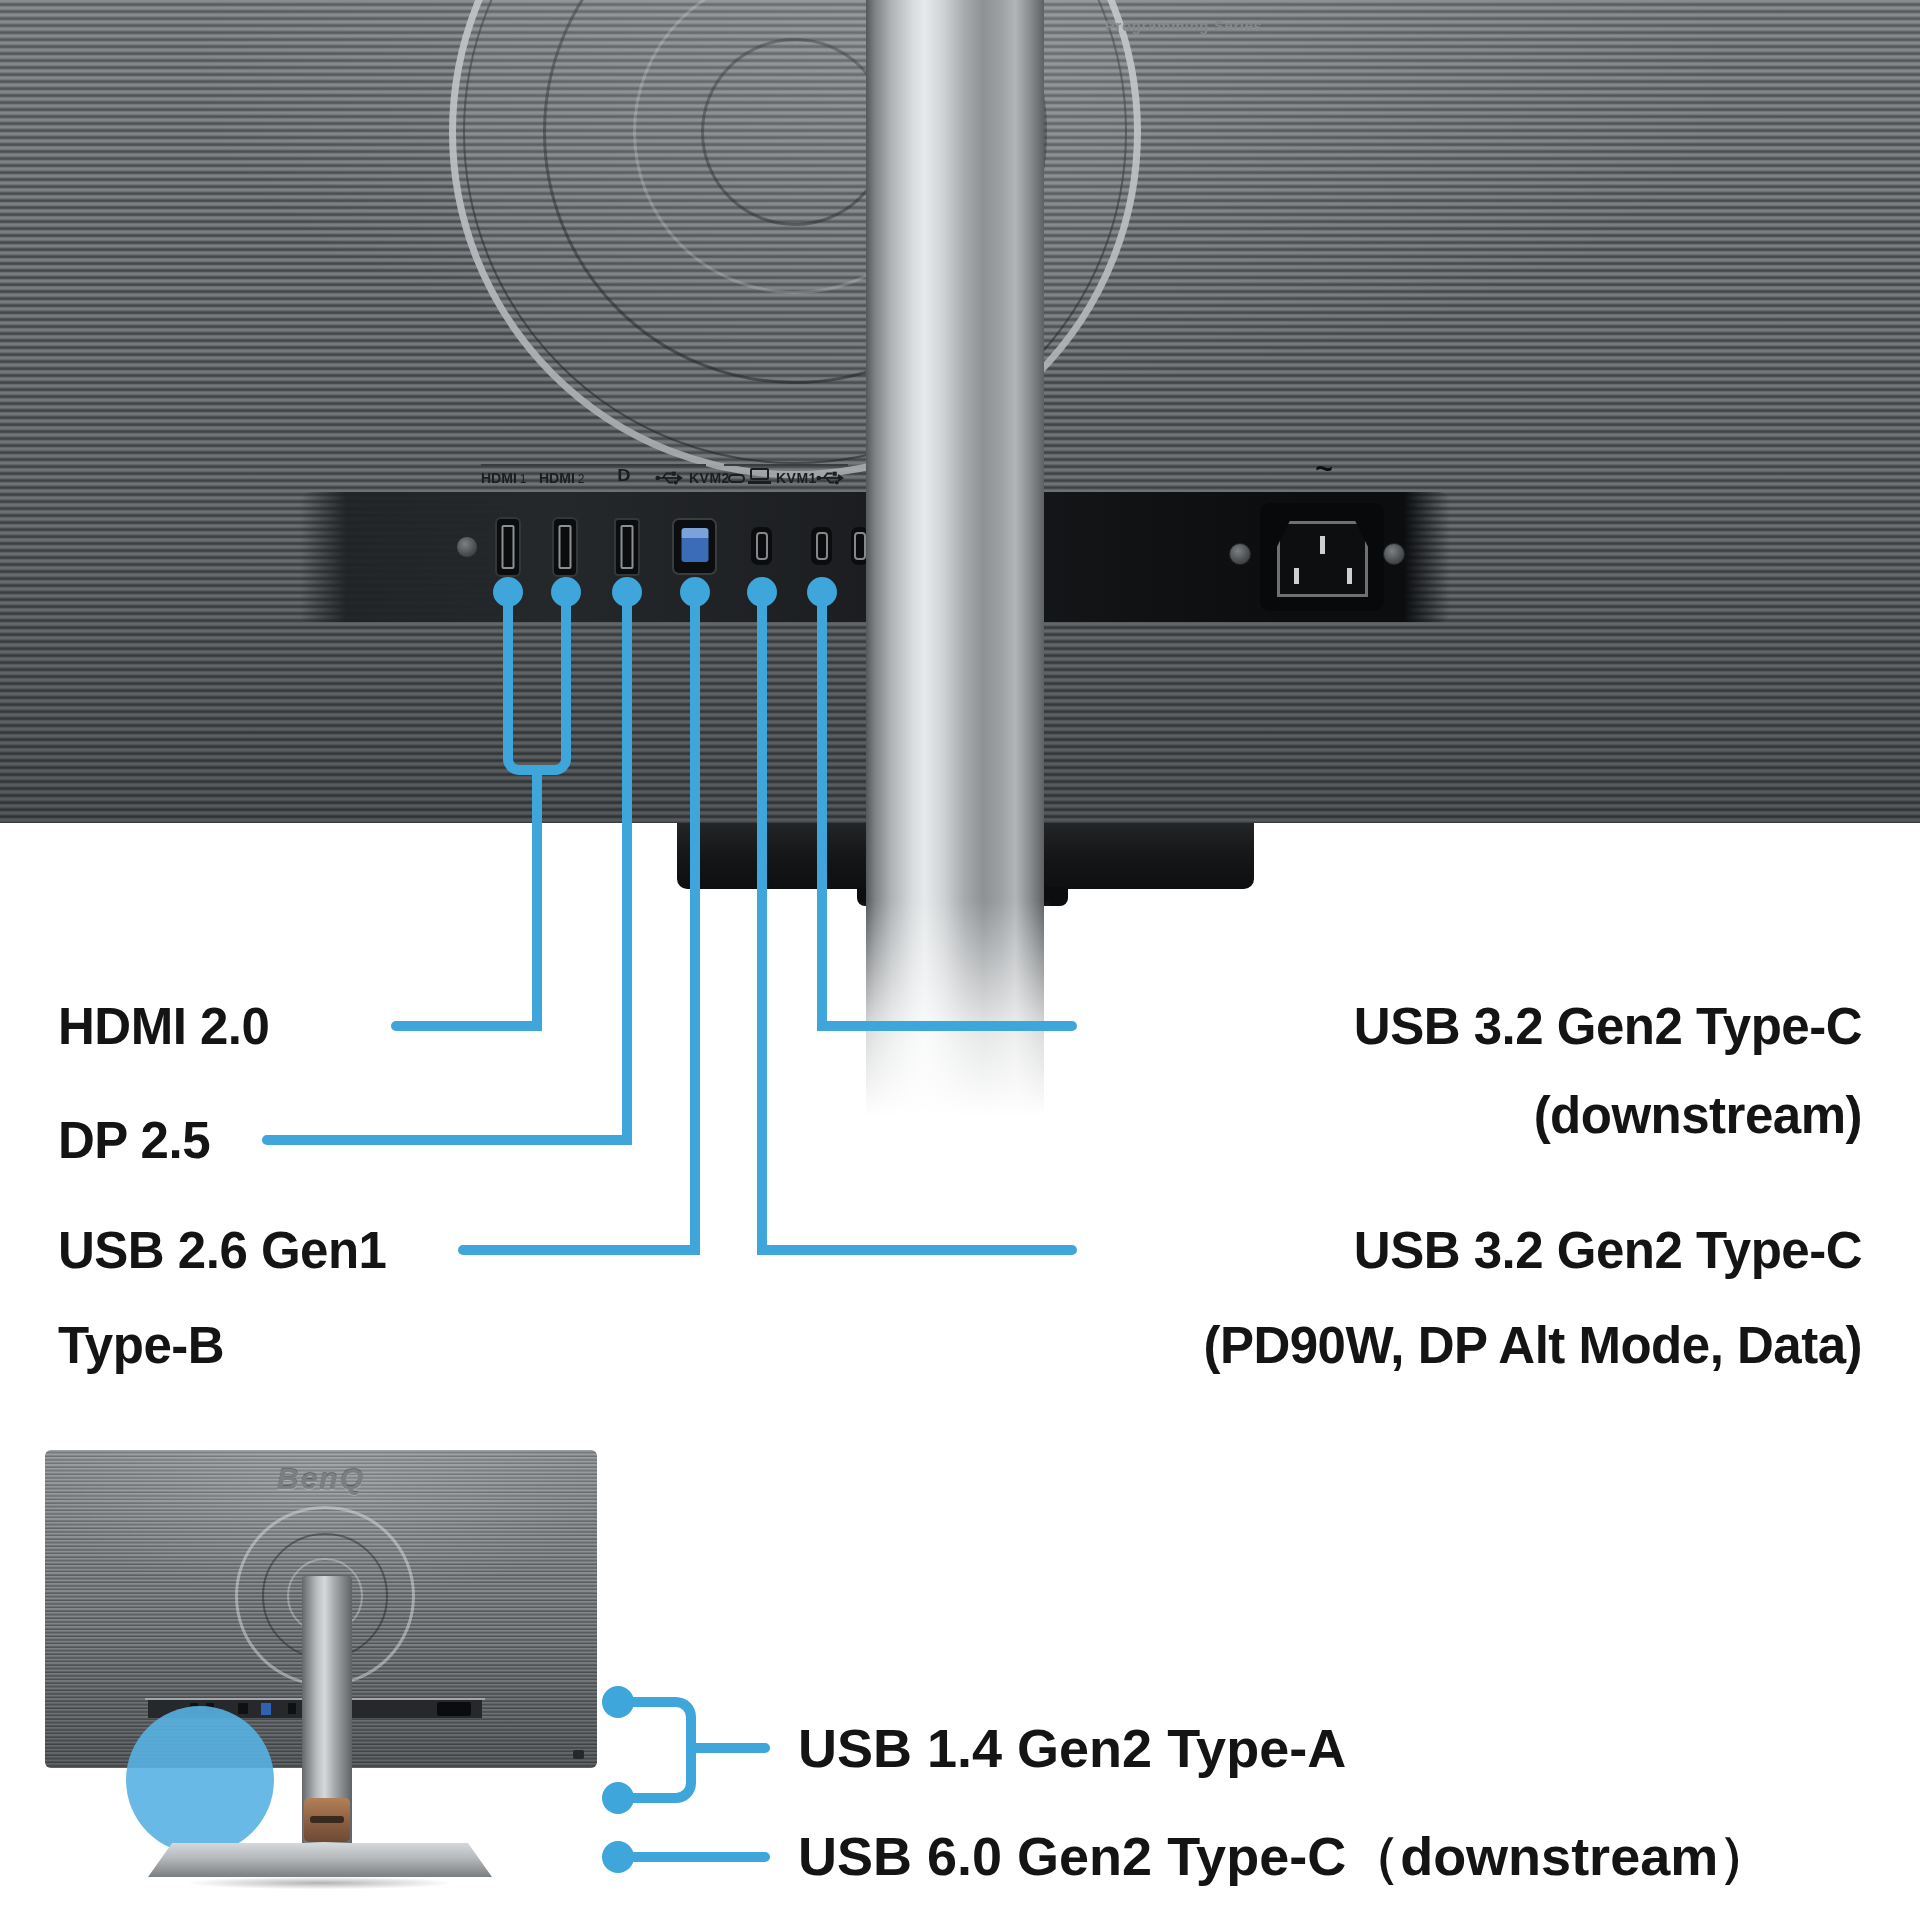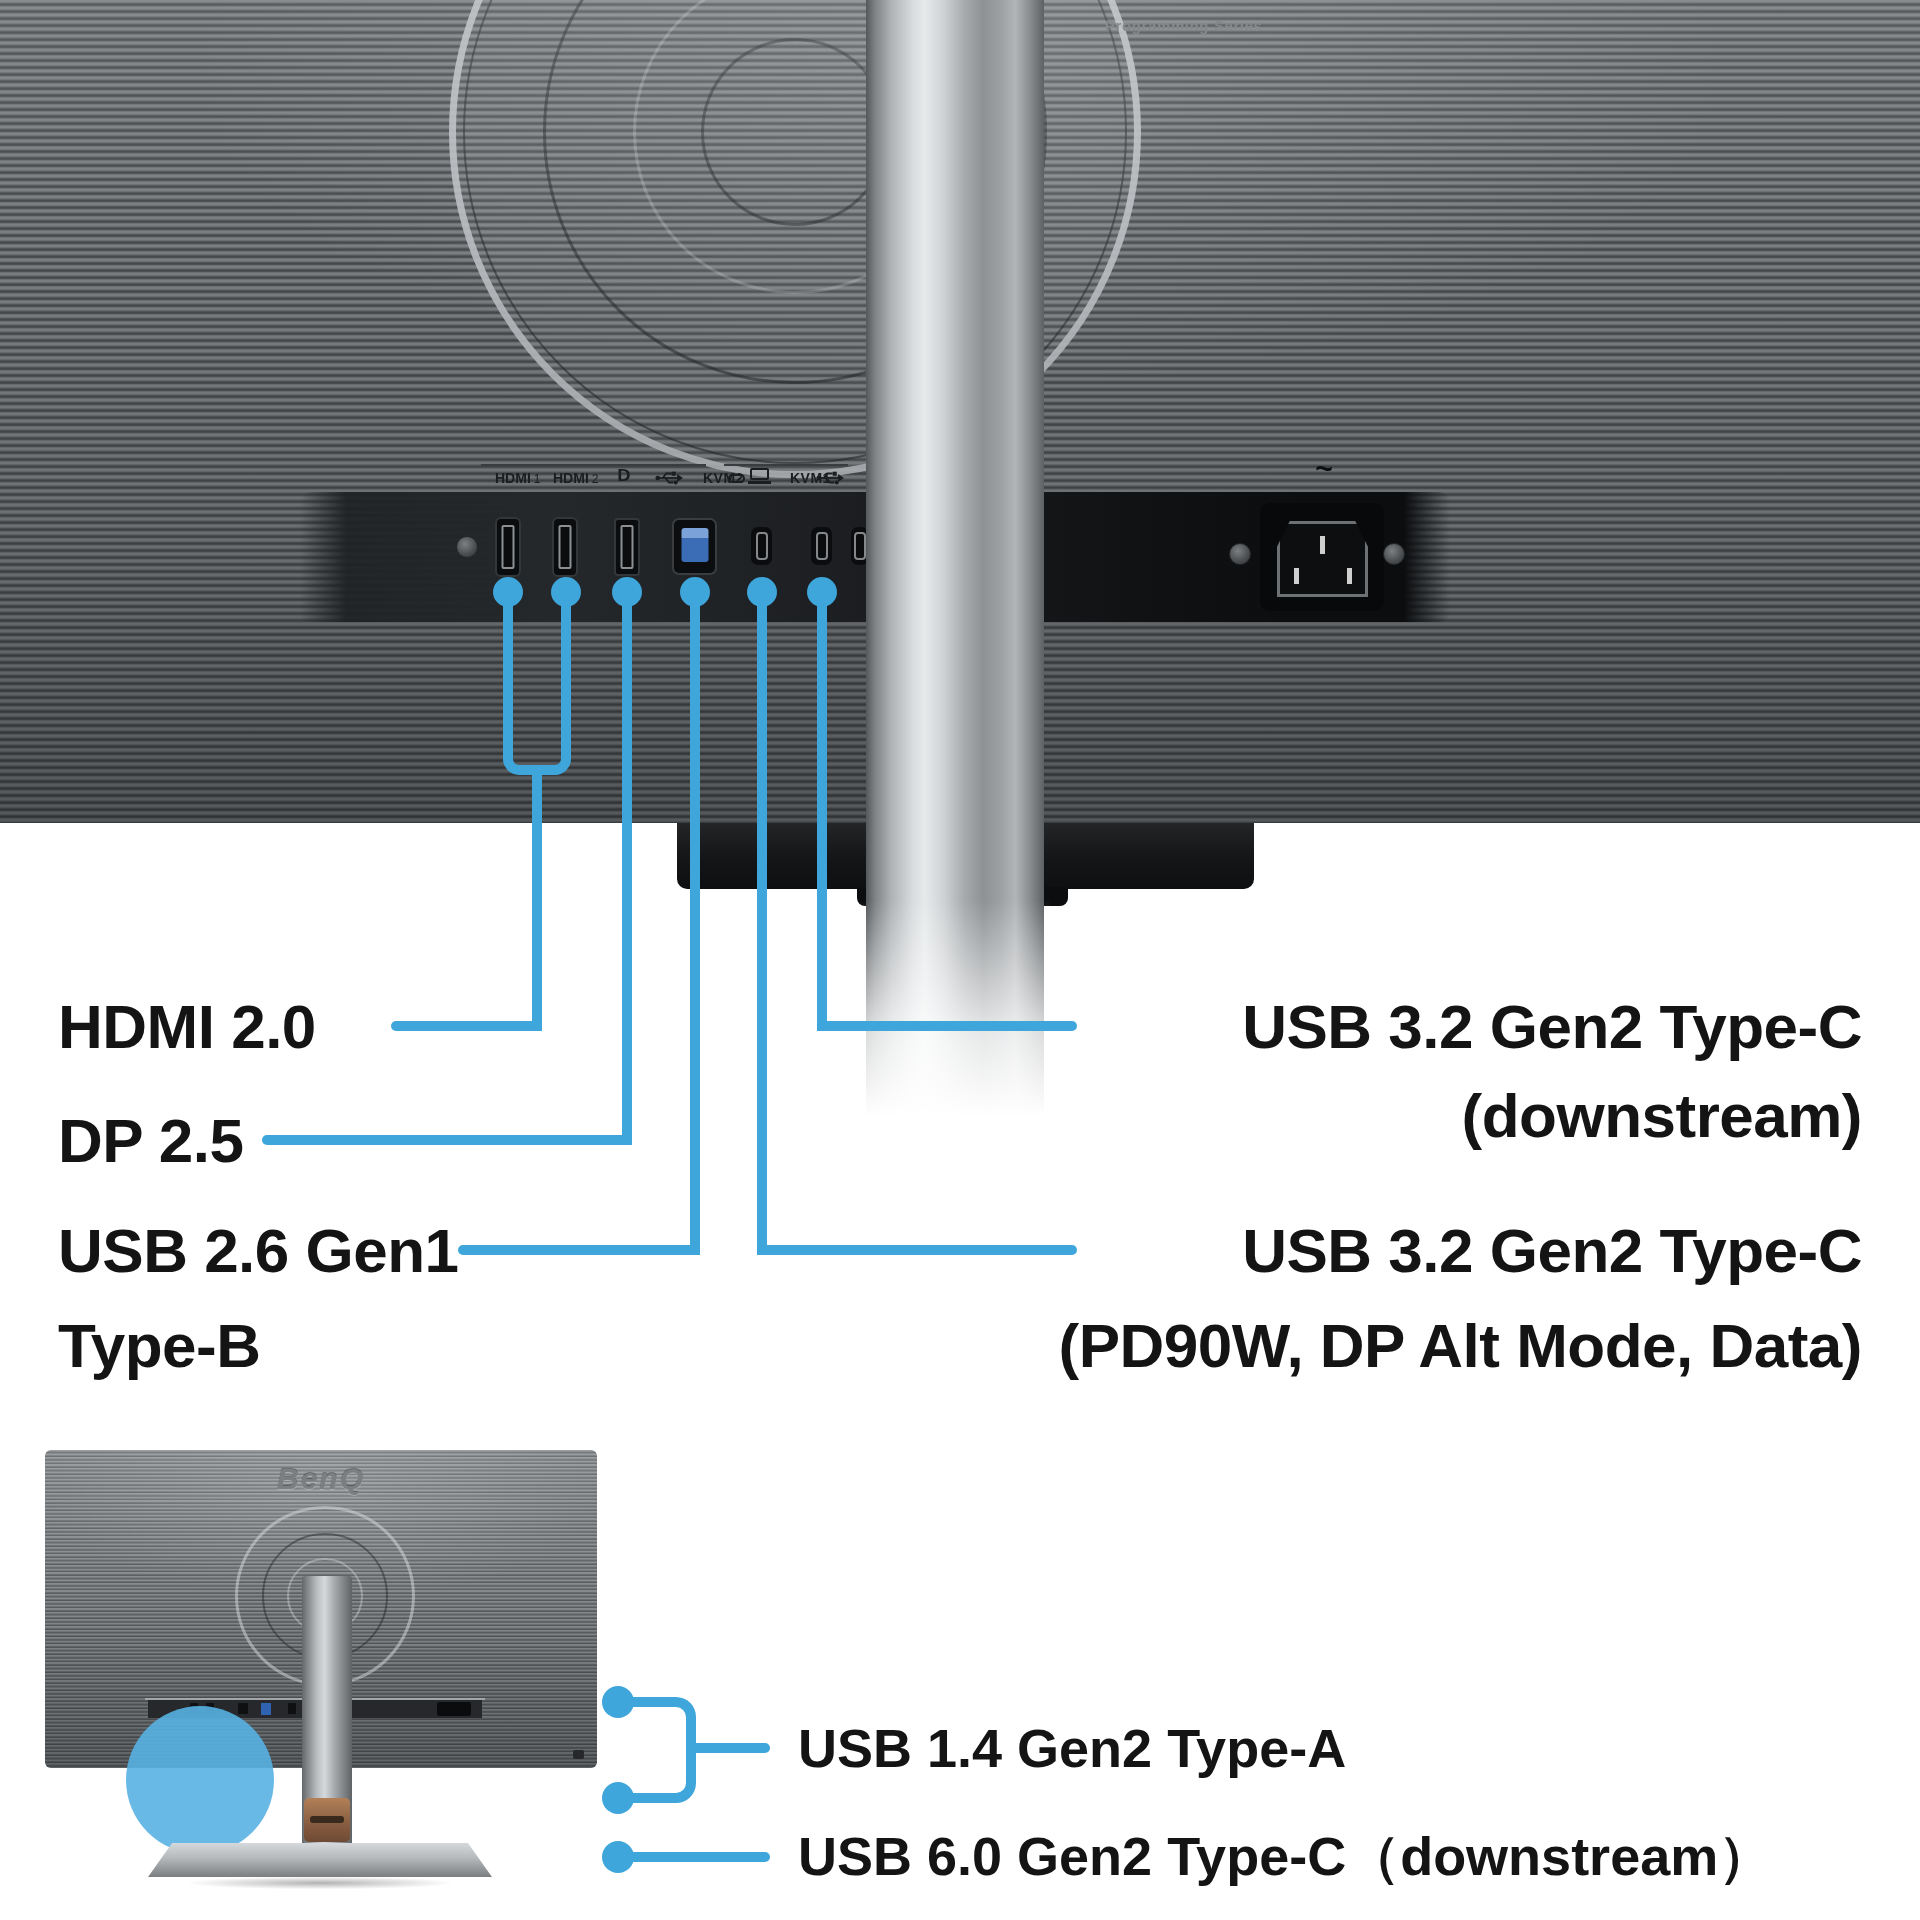--- a/index.html
+++ b/index.html
@@ -21,21 +21,21 @@
   .ring-a2{left:463px;top:-200px;width:664px;height:664px;border:2px solid rgba(35,38,40,0.55);}
   .ring-b{left:543px;top:-120px;width:504px;height:504px;border:3px solid rgba(30,33,35,0.5);}
   .ring-c{left:633px;top:-30px;width:324px;height:324px;border:3px solid rgba(226,229,231,0.22);}
   .ring-d{left:701px;top:38px;width:188px;height:188px;border:3px solid rgba(25,28,30,0.45);}
   .series{left:1105px;top:17px;font-size:15px;letter-spacing:.6px;color:#85898c;font-weight:700;}
 
   .recess{left:300px;top:492px;width:1150px;height:130px;border-radius:10px;
     background:linear-gradient(90deg,rgba(25,27,30,0) 0%,rgba(30,33,36,0.92) 4%,#25282b 22%,#1b1d20 50%,#101214 72%,#0b0d0f 88%,#0b0d0f 96%,rgba(11,13,15,0) 100%);}
 
   .barline{height:2px;background:#3a3d40;top:464px;}
-  .pl{top:470px;color:#1b1d1f;font-size:14px;font-weight:700;white-space:nowrap;margin-left:14px;}
+  .pl{top:470px;color:#1b1d1f;font-size:14px;font-weight:700;white-space:nowrap;}
   .pl .num{font-weight:400;font-size:12px;margin-left:3px;}
   .kvm{font-weight:700;letter-spacing:.5px;}
   .dpglyph{top:467px;font-size:16px;font-weight:800;color:#1b1d1f;transform:scaleX(1.15);}
   .pill{top:474px;width:17px;height:9px;border:2px solid #1b1d1f;border-radius:5px;}
   .laptop{top:468px;width:19px;height:12px;border:2px solid #1b1d1f;border-radius:2px;}
   .laptop::after{content:"";position:absolute;left:-4px;top:11px;width:23px;height:2.5px;background:#1b1d1f;}
 
   .screw{width:22px;height:22px;border-radius:50%;
     background:radial-gradient(circle at 40% 35%,#7c8083,#4a4d50 60%,#303336);border:1px solid #26282a;}
   .portv{background:#0a0c0e;border:2px solid #34373a;border-radius:6px;}
@@ -64,21 +64,21 @@
 
   
   .cl{background:var(--accent);}
   .dot{width:30px;height:30px;border-radius:50%;background:var(--accent);}
   .hdmi-u{left:503px;top:592px;width:68px;height:183px;border:0 solid var(--accent);
     border-left-width:10px;border-right-width:10px;border-bottom-width:10px;border-radius:0 0 16px 16px;}
   .bracket{border:0 solid var(--accent);border-top-width:10px;border-right-width:10px;border-bottom-width:10px;
     border-radius:0 20px 20px 0;}
 
   
-  .lbl{position:absolute;height:68px;display:flex;align-items:center;font-size:62px;font-weight:700;
+  .lbl{position:absolute;height:68px;display:flex;align-items:center;font-size:51px;font-weight:700;
     color:var(--ink);letter-spacing:-0.5px;white-space:nowrap;}
   .lbl.right{right:58px;justify-content:flex-end;}
   .lbl.small{font-size:54px;height:60px;letter-spacing:0;}
 
   
   .monitor-bot{left:45px;top:1450px;width:552px;height:318px;border-radius:6px;overflow:hidden;
     background:repeating-linear-gradient(180deg,#8a8e91 0px,#8a8e91 1px,#6f7376 1.6px,#54585b 2.6px,#757противj 0);
     background:repeating-linear-gradient(180deg,#8a8e91 0px,#8a8e91 1px,#6f7376 1.8px,#54585b 3px,#7b7f82 3.6px);font-style:italic;}
   .bshade{left:0;top:0;width:552px;height:318px;
     background:linear-gradient(180deg,rgba(255,255,255,0.14),rgba(0,0,0,0.04) 50%,rgba(0,0,0,0.30) 100%),

